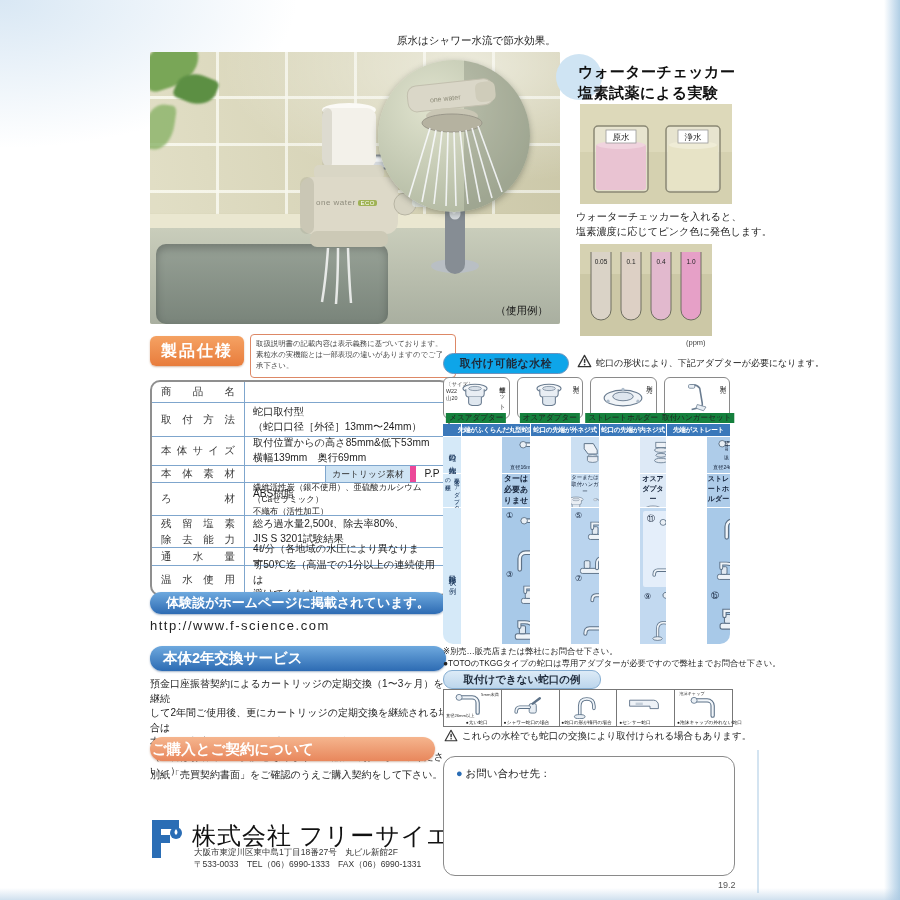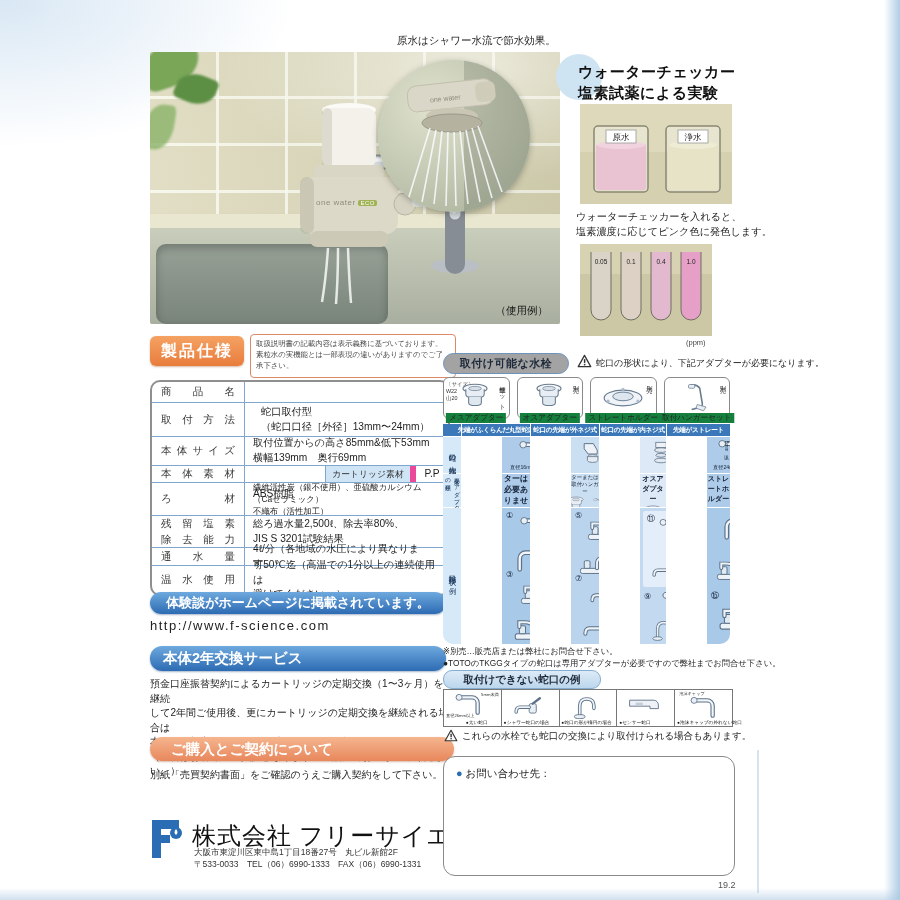--- a/index.html
+++ b/index.html
@@ -41,43 +41,43 @@
   .spec-badge{left:150px;top:336px;width:94px;height:30px;border-radius:6px;background:linear-gradient(to bottom,#f5a263,#e87c3c);
     color:#fff;font-weight:bold;font-size:16px;letter-spacing:2px;display:flex;align-items:center;justify-content:center;box-shadow:0 1px 2px rgba(150,80,30,.4);}
   .spec-notice{left:250px;top:334px;width:194px;height:36px;border:1px solid #dd8866;border-radius:4px;padding:3px 5px;
     font-size:7.4px;color:#444;line-height:1.5;}
   #spec-table{left:150px;top:380px;width:296px;border:2px solid #8f8f8f;border-radius:10px;overflow:hidden;background:#fff;display:flex;flex-direction:column;}
   .srow{display:flex;border-top:1px solid #7fa6cd;}
   .srow:first-child{border-top:none;}
   .slabel{width:74px;padding:0 9px;border-right:1px solid #7fa6cd;display:flex;align-items:center;flex:none;}
   .slabel span{display:block;width:100%;font-size:10.5px;color:#3a3a3a;text-align:justify;text-align-last:justify;white-space:pre-line;line-height:1.5;}
   .sval{flex:1;padding:2px 8px;display:flex;flex-direction:column;justify-content:center;font-size:10.2px;color:#1d1d1d;line-height:1.45;}
-  .r1{height:20px;}.r2{height:33px;gap:8px;}.r3{height:28px;}.r4{height:16px;}.r5{height:32px;}.r6{height:31px;}.r7{height:17px;}.r8{height:28px;}
+  .r1{height:20px;}.r2{height:33px;}.r3{height:28px;}.r4{height:16px;}.r5{height:32px;}.r6{height:31px;}.r7{height:17px;}.r8{height:28px;}
   .r5 .sval{font-size:8.4px;}
   .mat-row{flex-direction:row !important;align-items:center;padding:0 !important;}
   .mat-a{width:72px;padding-left:8px;margin-top:40px;}
   .mat-mid{width:84px;height:100%;display:flex;align-items:center;justify-content:center;background:#cfe4f4;border-left:1px solid #7fa6cd;border-right:6px solid #ec4899;font-size:8.8px;color:#333;}
   .mat-b{flex:1;text-align:center;}
   
   .banner-blue{border-radius:12px;background:linear-gradient(to bottom,#6ea9de,#2d6bb3);color:#fff;font-weight:bold;display:flex;align-items:center;box-shadow:0 1px 2px rgba(30,70,120,.4);}
   .banner-orange{border-radius:12px;background:linear-gradient(to bottom,#f5b58e,#e8875c);color:#fff;font-weight:bold;display:flex;align-items:center;box-shadow:0 1px 2px rgba(150,80,40,.4);}
   .b1{left:150px;top:592px;width:296px;height:22px;font-size:13px;justify-content:center;}
   .url{left:150px;top:618px;font-size:13px;letter-spacing:1.5px;color:#222;}
   .b2{left:150px;top:646px;width:296px;height:25px;font-size:14.5px;padding-left:13px;width:283px;}
   .body-text{font-size:10px;color:#222;line-height:1.45;}
   .ex-body{left:150px;top:677px;width:302px;}
-  .b3{left:150px;top:737px;width:283px;height:24px;font-size:14.5px;padding-left:21px;}
+  .b3{left:150px;top:737px;width:283px;height:24px;font-size:14.5px;padding-left:2px;}
   .pu-body{left:150px;top:768px;width:302px;}
   
   .logo{left:150px;top:818px;width:34px;height:42px;}
   .co-name{left:192px;top:820px;font-family:"Liberation Serif","DejaVu Serif",serif;font-size:24px;color:#111;letter-spacing:1px;text-align:center;}
   .co-addr{left:194px;top:847px;font-size:8.5px;color:#333;}
   .co-tel{left:194px;top:859px;font-size:8.5px;color:#333;}
   
-  .adp-badge{left:443px;top:353px;width:124px;height:19px;border:1.5px solid #6b93bd;border-radius:11px;background:#a3a3a3;
+  .adp-badge{left:443px;top:353px;width:124px;height:19px;border:1.5px solid #6b93bd;border-radius:11px;background:#0ea5e9;
     display:flex;align-items:center;justify-content:center;font-size:11px;font-weight:bold;color:#1e2a3a;letter-spacing:.5px;}
   .adp-warn-ic{left:577px;top:354px;width:15px;height:14px;}
   .adp-warn{left:596px;top:357px;font-size:9px;color:#222;}
   #adp-row{left:443px;top:377px;width:287px;height:42px;display:flex;gap:7px;}
   .adp-box{flex:1;border:1px solid #8a8a8a;border-radius:6px;position:relative;background:#fff;}
   .adp-name{position:absolute;left:50%;bottom:-5px;transform:translateX(-50%);background:#15803d;padding:0 3px;font-size:7.6px;font-weight:normal;color:#222;white-space:nowrap;}
   .adp-tag{position:absolute;right:2px;top:3px;writing-mode:vertical-rl;font-size:6.3px;color:#333;letter-spacing:1px;}
   .adp-note{position:absolute;left:2px;top:3px;font-size:5.4px;color:#333;line-height:1.3;}
   .adp-ic{position:absolute;left:14px;top:4px;}
   

